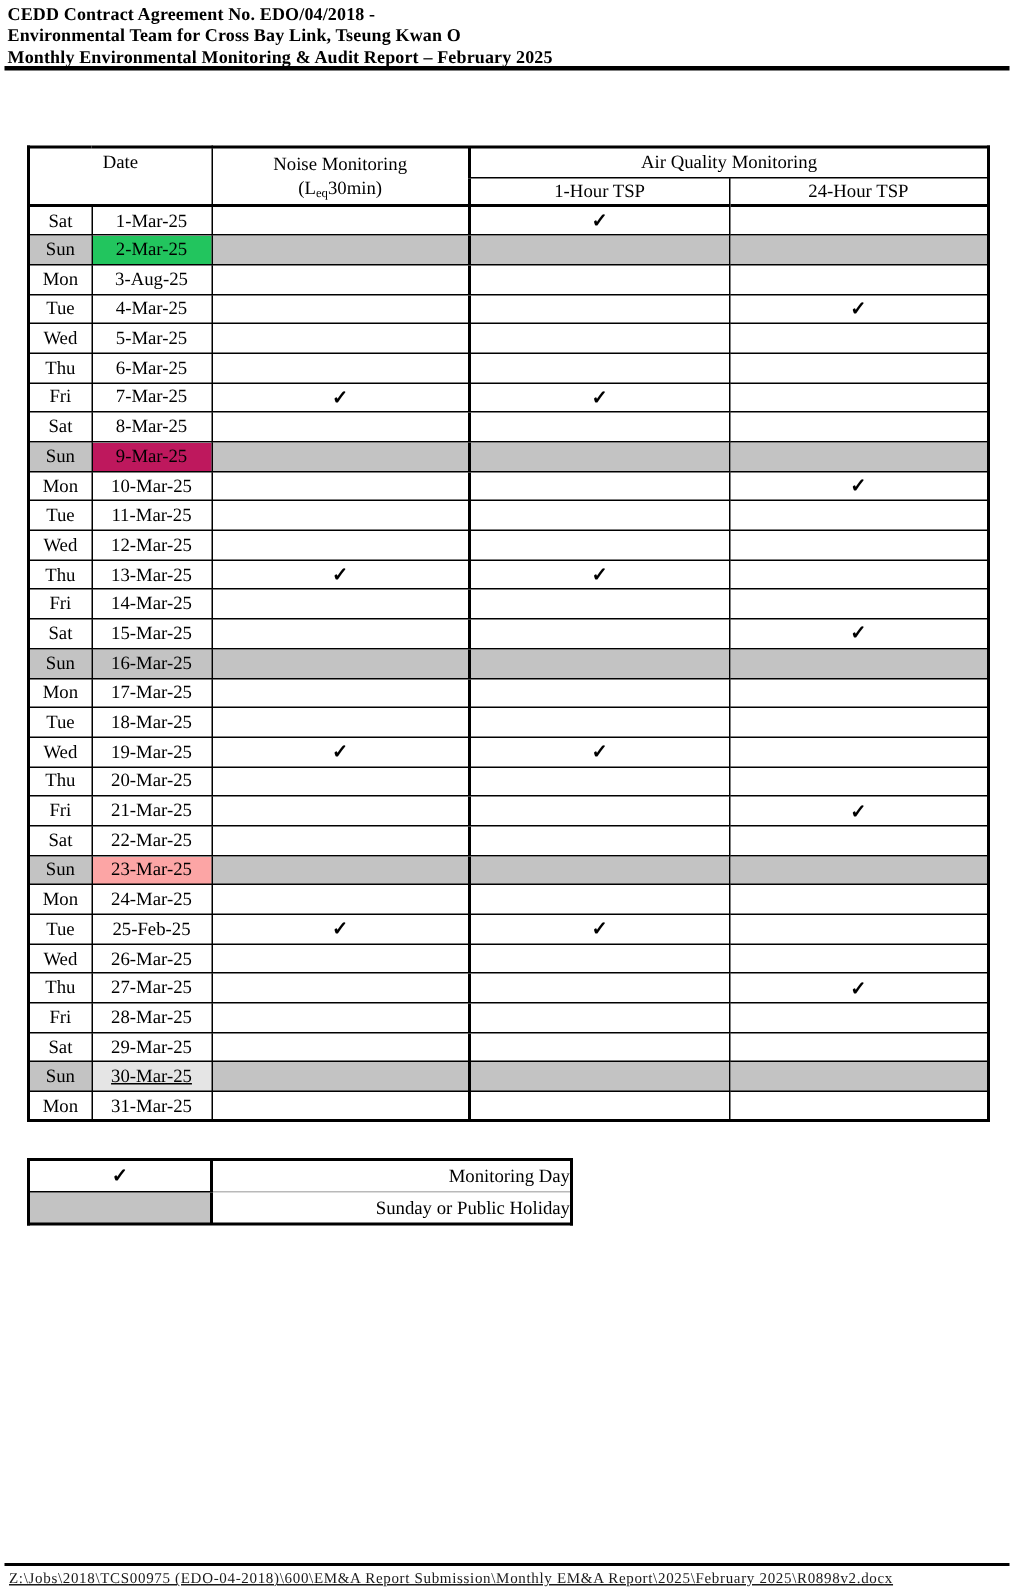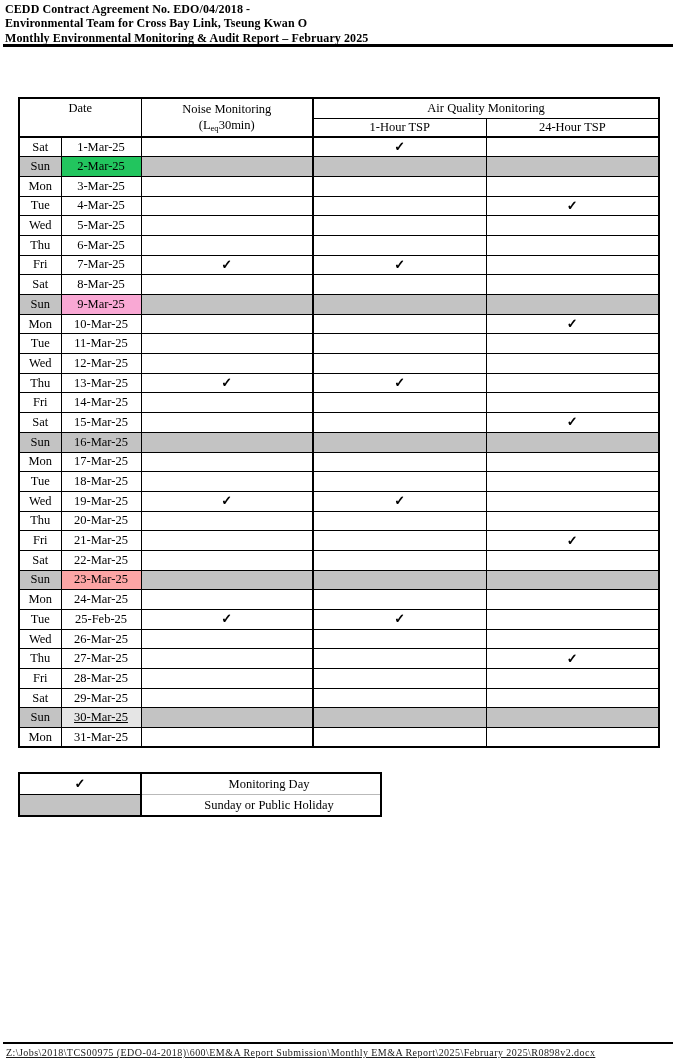--- a/index.html
+++ b/index.html
@@ -30,21 +30,21 @@
   #sched .noise-h{line-height:1.3;}
   #sched sub{font-size:8.5px;vertical-align:-2px;}
   #sched tbody tr{height:19.7px;}
   #sched tbody td.chk{font-weight:bold;font-size:13px;}
   
   #legend{position:absolute;left:18px;top:772px;width:364px;border-collapse:collapse;border:2px solid #000;}
   #legend td{height:20px;padding:0;font-size:12.5px;vertical-align:middle;}
   #legend .lswatch{width:120px;border-right:2px solid #000;text-align:center;font-weight:bold;font-size:13px;}
   #legend tr.l1 .lswatch{border-bottom:1px solid #000;}
   #legend tr.l1 .llabel{border-bottom:1px solid #b9b9b9;}
-  #legend .llabel{padding-left:16px;text-align:center;}
+  #legend .llabel{padding-left:16px;text-align:right;}
   
   #footer-rule{position:absolute;left:3px;right:3px;top:1042px;height:1.8px;background:#000;}
   #footer-path{position:absolute;left:6px;top:1047px;font-size:10px;letter-spacing:0.45px;color:#1a1a1a;white-space:nowrap;text-decoration:underline;}
 </style>
 </head>
 <body>
 
 <div id="page">
 
   <div id="hdr">
@@ -89,21 +89,21 @@
         </tr>
         <tr>
           <td class="c-day" style="background: rgb(195, 195, 195);">Sun</td>
           <td class="c-date" style="background: #22c55e;">2-Mar-25</td>
           <td class="chk" style="background: rgb(195, 195, 195);"></td>
           <td class="chk airL" style="background: rgb(195, 195, 195);"></td>
           <td class="chk" style="background: rgb(195, 195, 195);"></td>
         </tr>
         <tr>
           <td class="c-day">Mon</td>
-          <td class="c-date">3-Mar-25</td>
+          <td class="c-date">3-Aug-25</td>
           <td class="chk"></td>
           <td class="chk airL"></td>
           <td class="chk"></td>
         </tr>
         <tr>
           <td class="c-day">Tue</td>
           <td class="c-date">4-Mar-25</td>
           <td class="chk"></td>
           <td class="chk airL"></td>
           <td class="chk">✓</td>
@@ -131,21 +131,21 @@
         </tr>
         <tr>
           <td class="c-day">Sat</td>
           <td class="c-date">8-Mar-25</td>
           <td class="chk"></td>
           <td class="chk airL"></td>
           <td class="chk"></td>
         </tr>
         <tr>
           <td class="c-day" style="background: rgb(195, 195, 195);">Sun</td>
-          <td class="c-date" style="background: #f9a8d4;">9-Mar-25</td>
+          <td class="c-date" style="background: #be185d;">9-Mar-25</td>
           <td class="chk" style="background: rgb(195, 195, 195);"></td>
           <td class="chk airL" style="background: rgb(195, 195, 195);"></td>
           <td class="chk" style="background: rgb(195, 195, 195);"></td>
         </tr>
         <tr>
           <td class="c-day">Mon</td>
           <td class="c-date">10-Mar-25</td>
           <td class="chk"></td>
           <td class="chk airL"></td>
           <td class="chk">✓</td>

